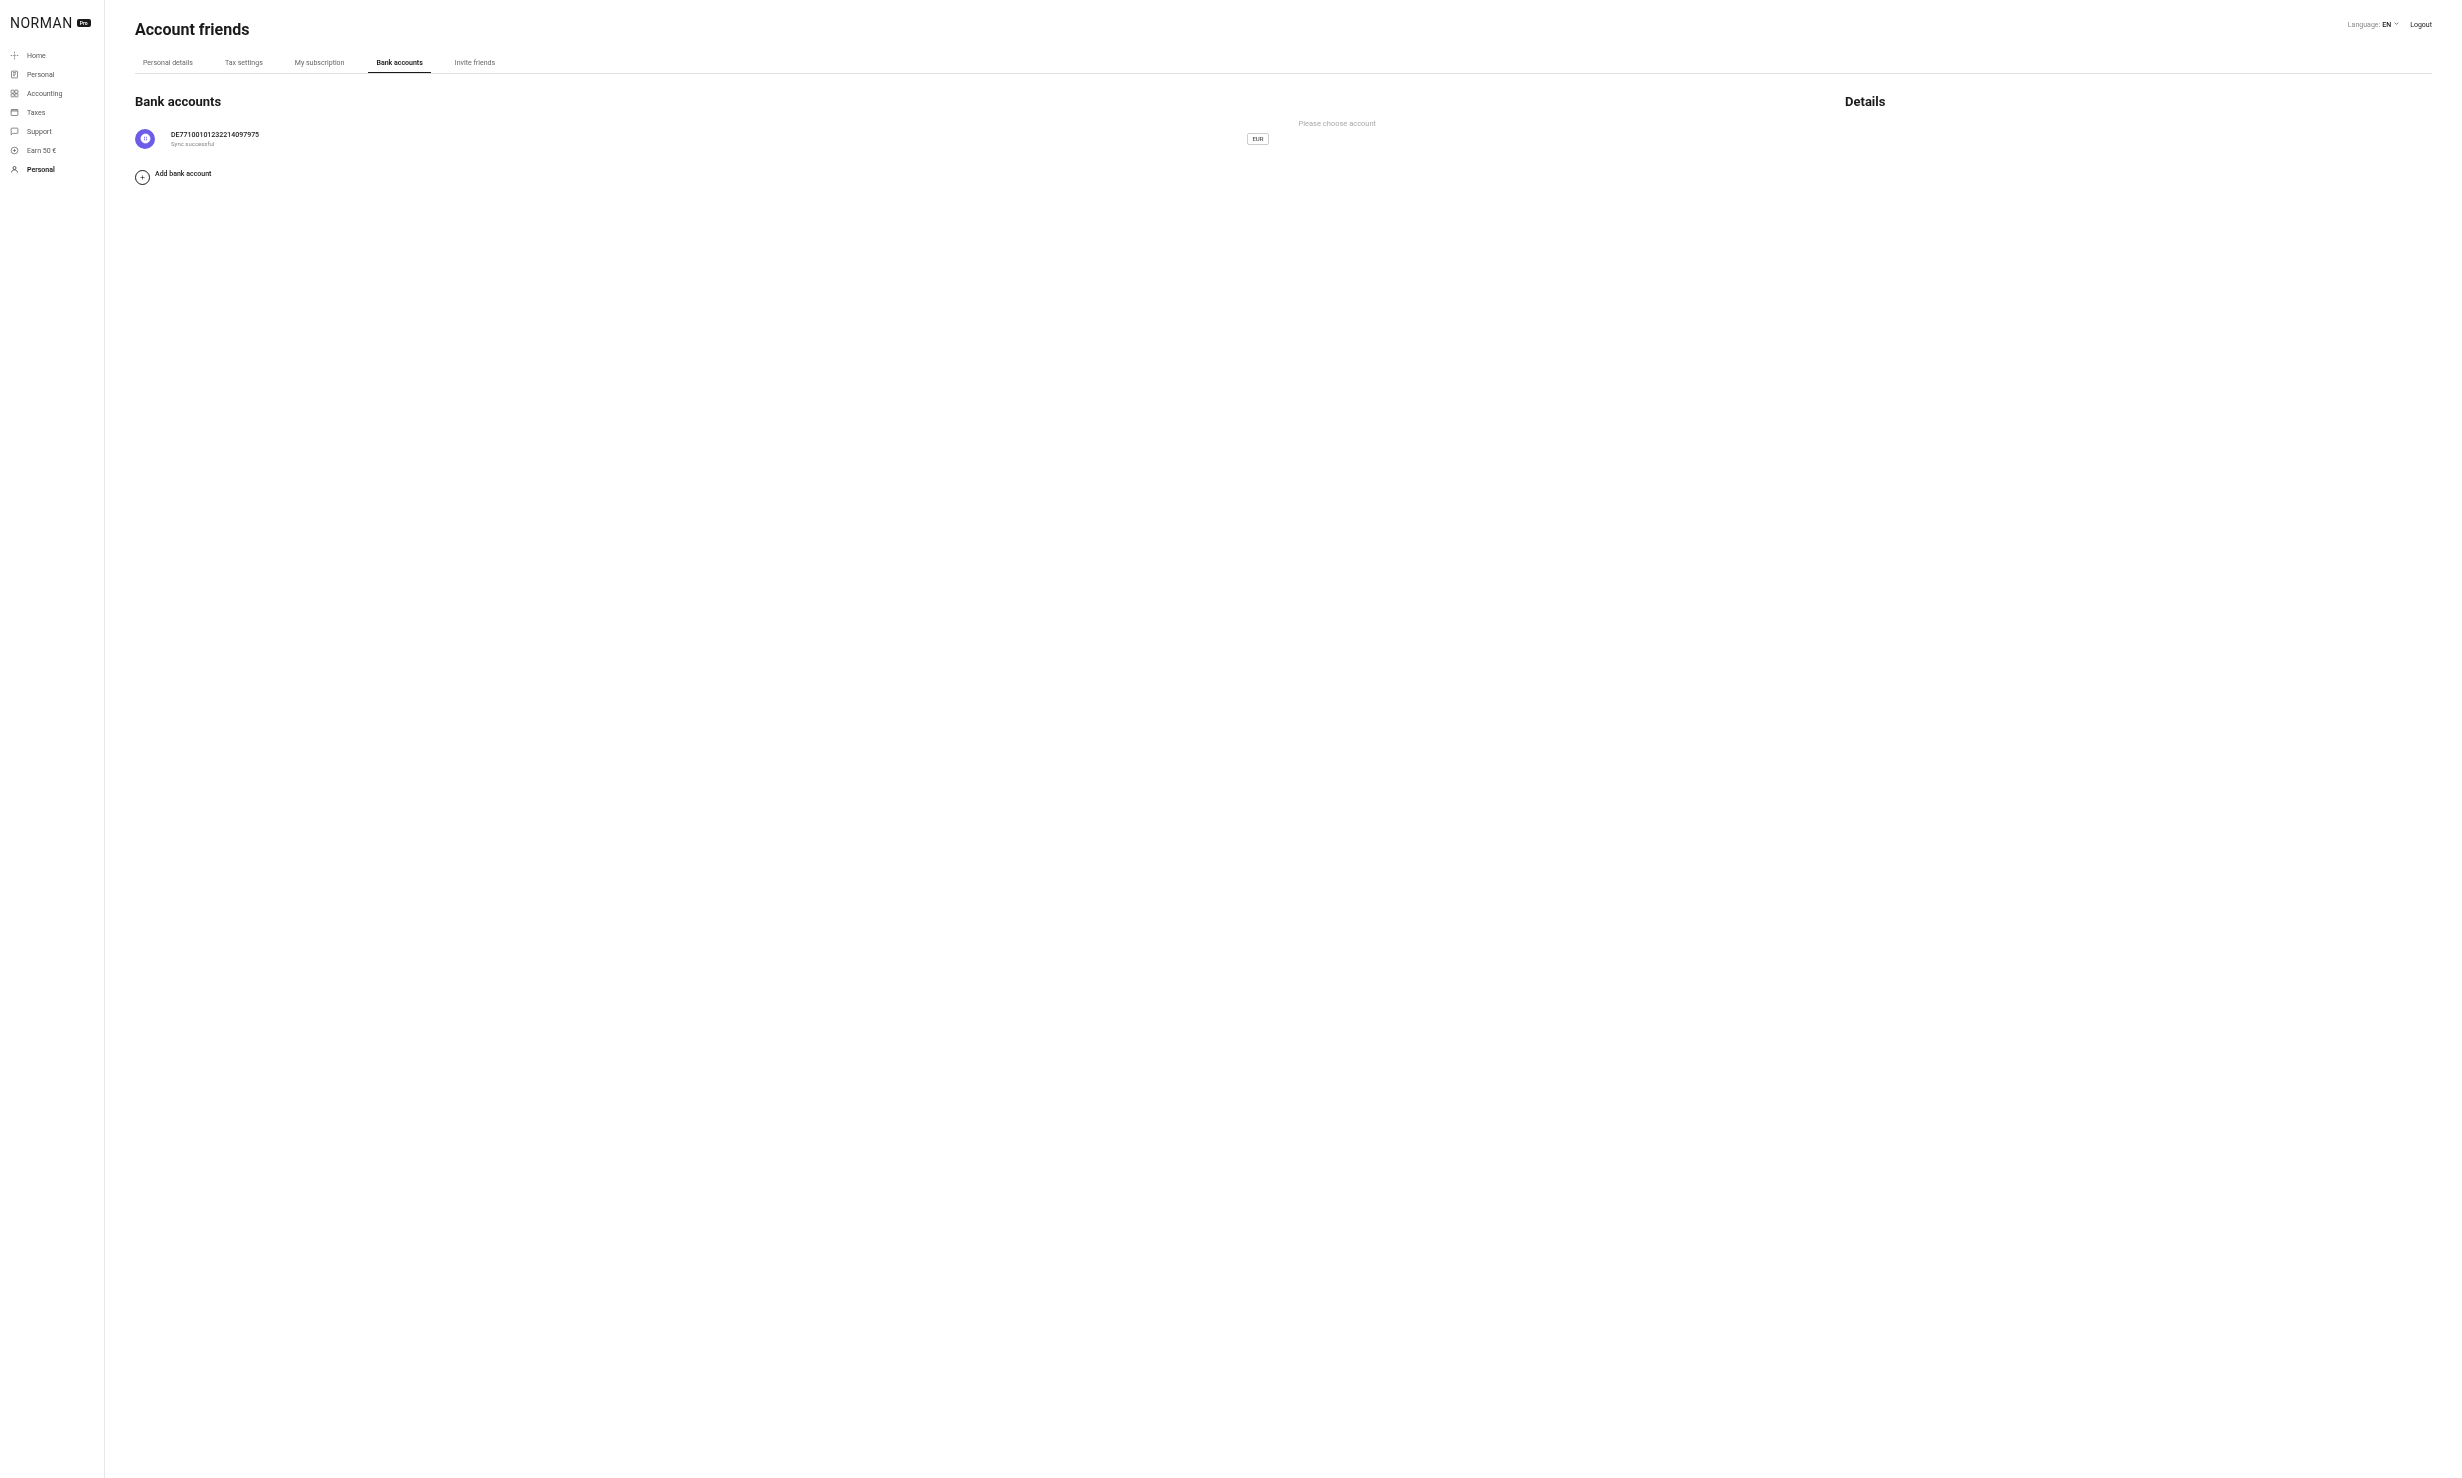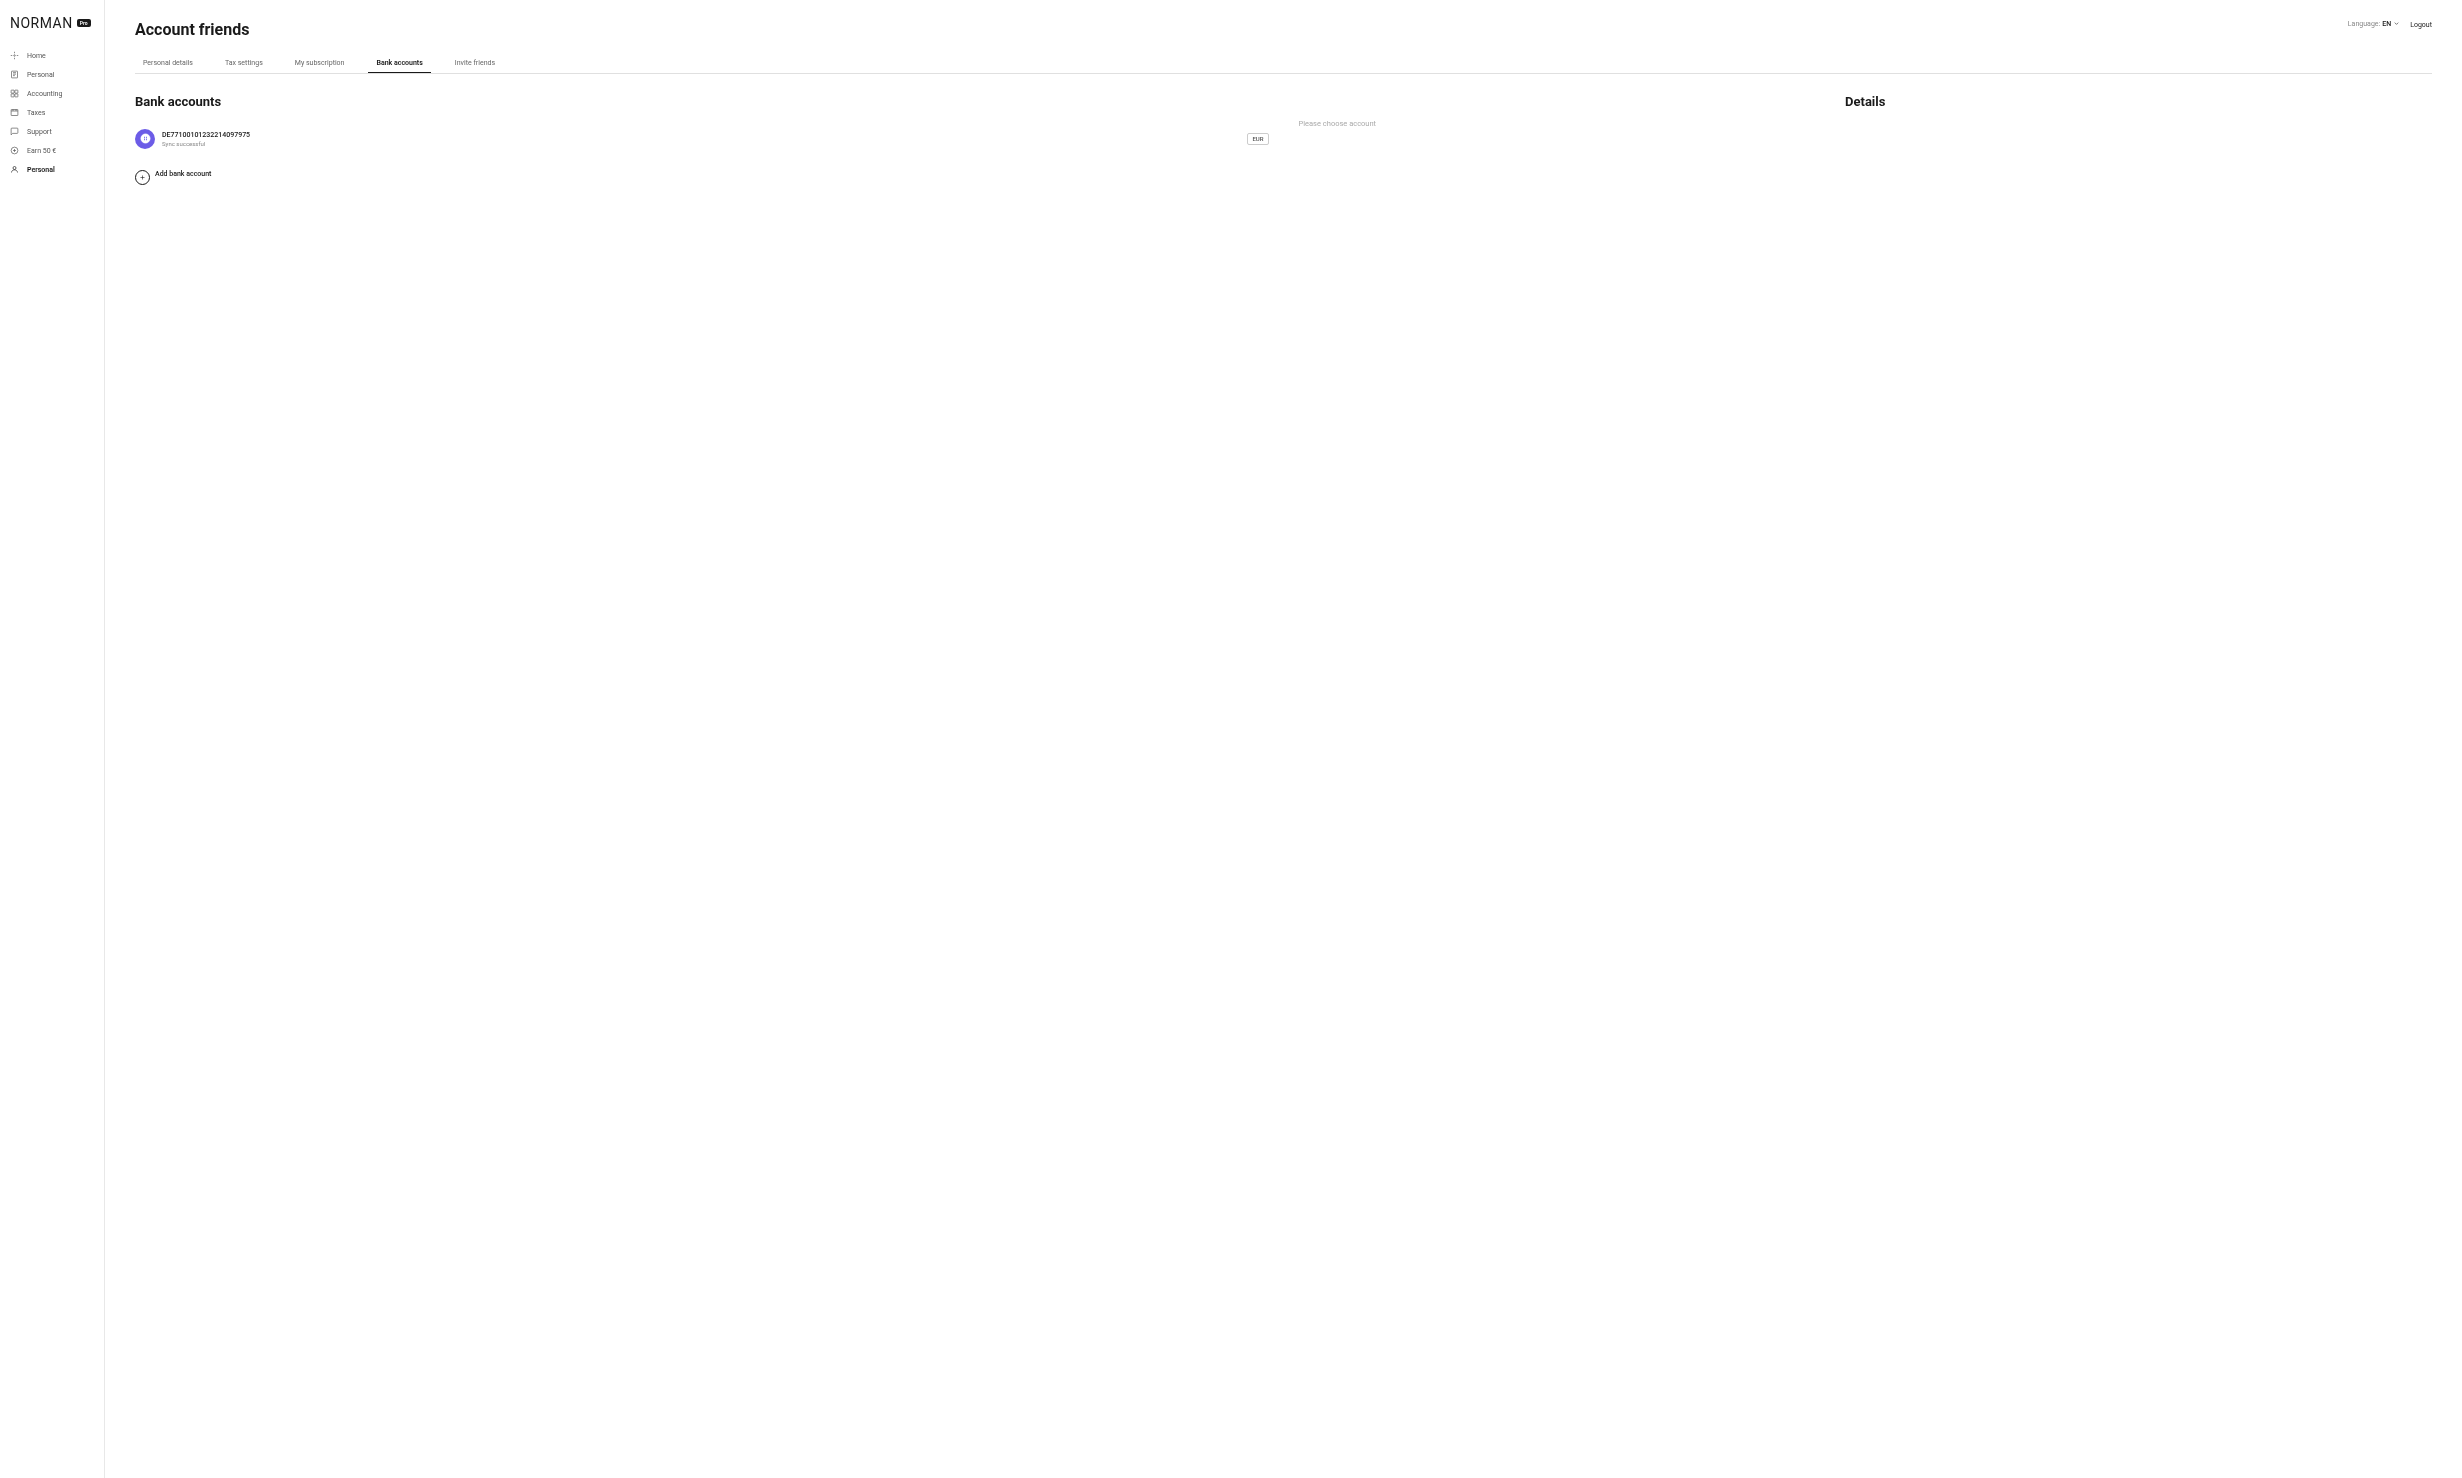--- a/index.html
+++ b/index.html
@@ -101,20 +101,21 @@
     }
 
     .header-actions {
       display: flex;
       align-items: center;
       gap: 10px;
     }
 
     .language-selector {
       display: flex;
+      align-items: center;
       gap: 2px;
       font-size: 7px;
       color: #1a1a1a;
       cursor: pointer;
     }
 
     .language-label {
       color: #888;
     }
 
@@ -166,21 +167,21 @@
       font-size: 13px;
       font-weight: 700;
       color: #1a1a1a;
       margin-bottom: 14px;
     }
 
     
     .bank-account-item {
       display: flex;
       align-items: center;
-      gap: 7px;
+      gap: 16px;
       padding: 6px 0;
       cursor: pointer;
     }
 
     .bank-icon {
       width: 20px;
       height: 20px;
       border-radius: 50%;
       background: #6c5ce7;
       display: flex;

